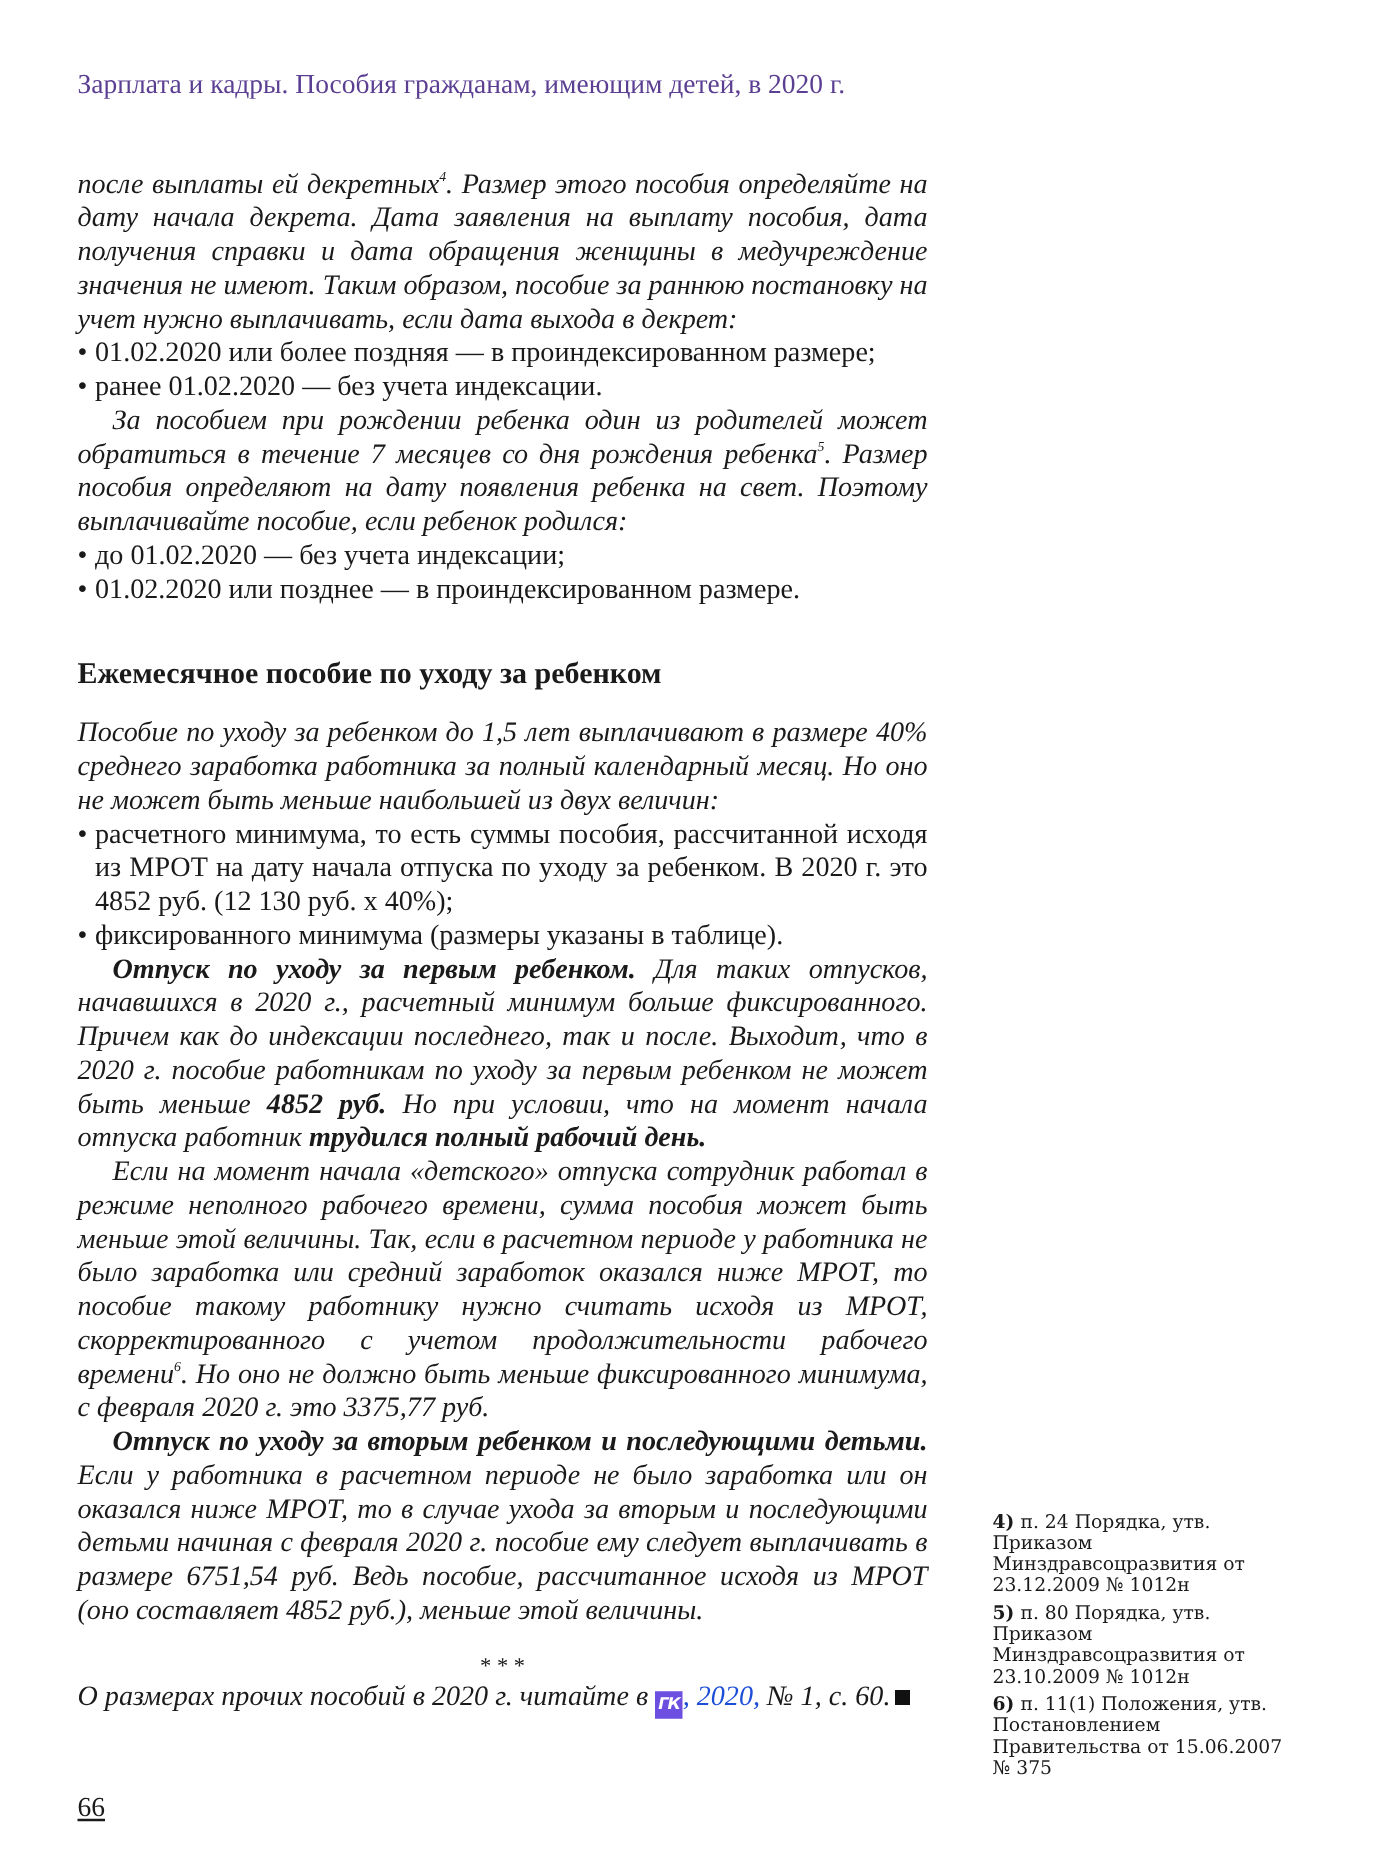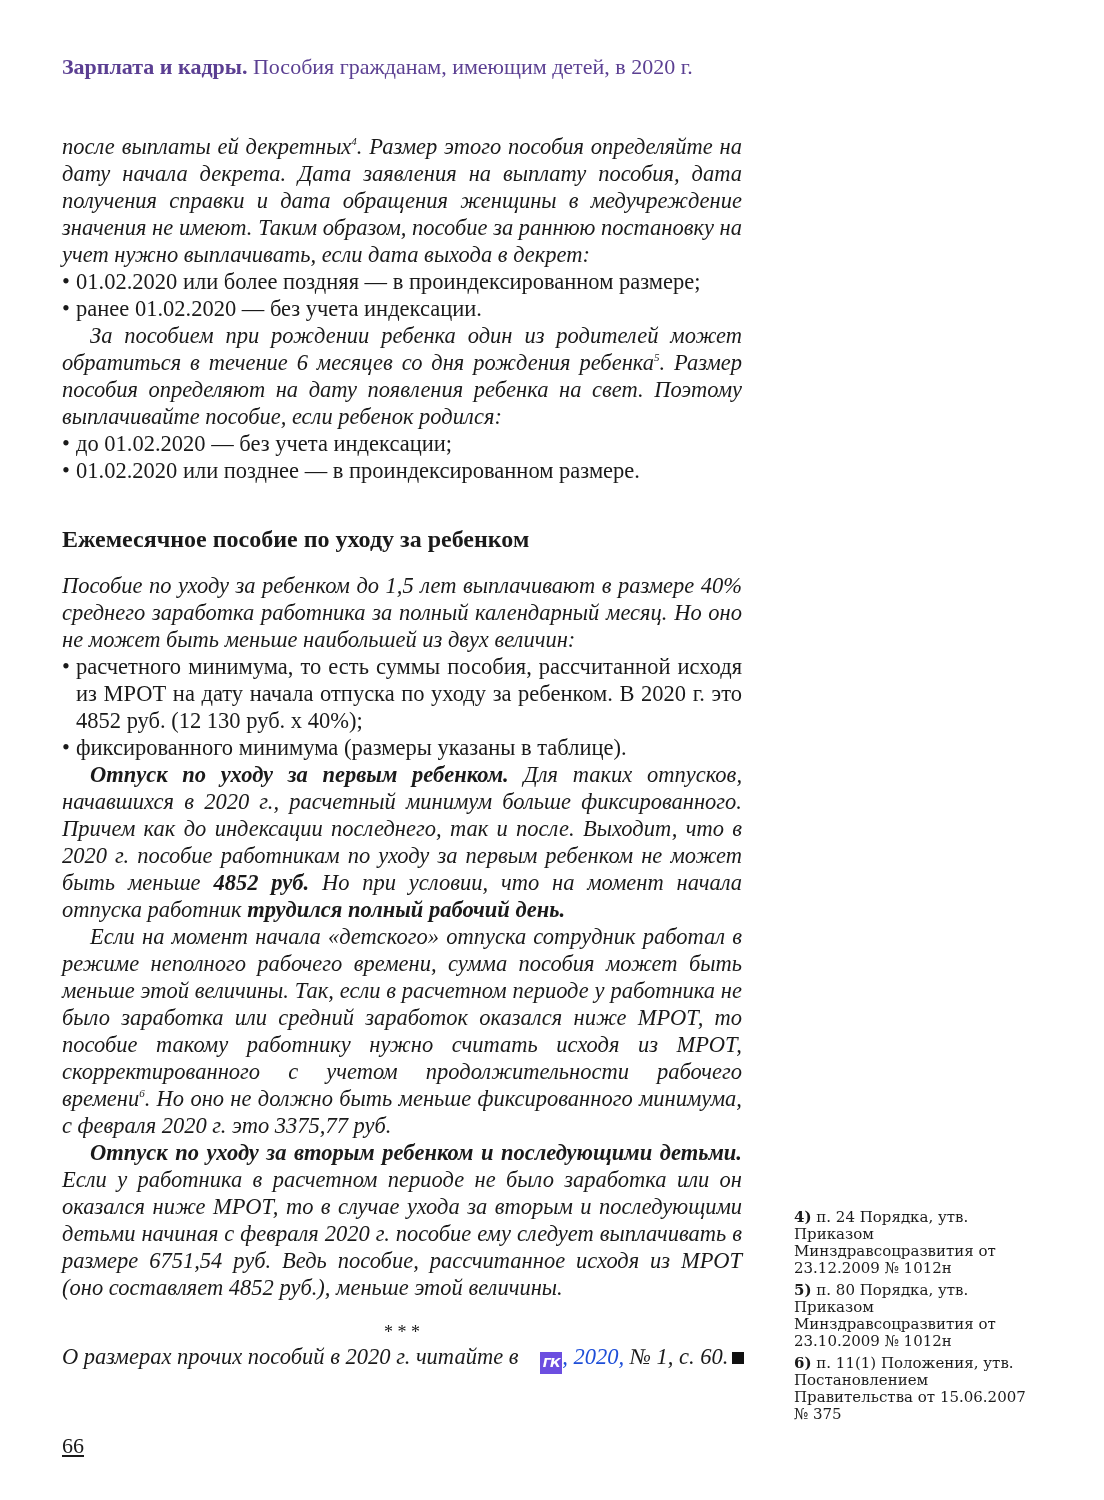--- a/index.html
+++ b/index.html
@@ -6,21 +6,21 @@
   body {
     width: 1104px; height: 1500px; position: relative; overflow: hidden;
     font-family: "DejaVu Serif", "Liberation Serif", serif;
     color: #1a1a1a;
   }
   .running-head {
     position: absolute; left: 62px; top: 54px;
     font-family: "Liberation Serif", serif;
     font-size: 22px; color: #5b3f92; white-space: nowrap;
   }
-  .running-head b { font-weight: bold; text-align: center; }
+  .running-head b { font-weight: normal; text-align: center; }
   .main {
     position: absolute; left: 62px; top: 133px; width: 680px;
     font-family: "Liberation Serif", serif;
     font-size: 22.5px; line-height: 27px;
     text-align: justify;
   }
   .main p { margin: 0; font-style: italic; }
   .main p.indent { text-indent: 28px; }
   ul.bul { list-style: none; margin: 0; padding: 0; }
   ul.bul li { padding-left: 14px; position: relative; }
@@ -32,21 +32,20 @@
     font-family: "Liberation Serif", serif; font-weight: bold;
     font-size: 24px; margin: 40px 0 18px 0; text-align: left; line-height: 30px;
   }
   .stars { text-align: center; margin-top: 20px; font-size: 18px; line-height: 22px; }
   .closing { text-align: left; margin-top: 4px; white-space: nowrap; }
   .gk-badge {
     display: inline-block; width: 22px; height: 22px; background: #6c4ee0;
     color: #fff; font-family: "DejaVu Sans", sans-serif; font-weight: bold;
     font-size: 13px; line-height: 22px; text-align: center; vertical-align: -3px;
     letter-spacing: -1px;
-    margin-left: 16px;
   }
   .ref-link { color: #1d4ed8; }
   .endmark { display: inline-block; width: 12px; height: 12px; background: #111; vertical-align: 0px; margin-left: 4px; }
   .footnotes {
     position: absolute; left: 794px; top: 1209px; width: 250px;
     font-family: "DejaVu Serif", serif; font-size: 15px; line-height: 17px;
     color: #1a1a1a;
   }
   .footnote { margin-bottom: 5px; }
   .footnote b { font-weight: bold; }
@@ -62,21 +61,21 @@
   <b>Зарплата и кадры.</b>
   <span>Пособия гражданам, имеющим детей, в 2020 г.</span>
 </div>
 
 <div class="main">
   <p><span>после выплаты ей декретных</span><sup>4</sup><span>. Размер этого пособия определяйте на дату начала декрета. Дата заявления на выплату пособия, дата получения справки и дата обращения женщины в медучреждение значения не имеют. Таким образом, пособие за раннюю постановку на учет нужно выплачивать, если дата выхода в декрет:</span></p>
   <ul class="bul">
     <li>01.02.2020 или более поздняя — в проиндексированном размере;</li>
     <li>ранее 01.02.2020 — без учета индексации.</li>
   </ul>
-  <p class="indent"><span>За пособием при рождении ребенка один из родителей может обратиться в течение 6 месяцев со дня рождения ребенка</span><sup>5</sup><span>. Размер пособия определяют на дату появления ребенка на свет. Поэтому выплачивайте пособие, если ребенок родился:</span></p>
+  <p class="indent"><span>За пособием при рождении ребенка один из родителей может обратиться в течение 7 месяцев со дня рождения ребенка</span><sup>5</sup><span>. Размер пособия определяют на дату появления ребенка на свет. Поэтому выплачивайте пособие, если ребенок родился:</span></p>
   <ul class="bul">
     <li>до 01.02.2020 — без учета индексации;</li>
     <li>01.02.2020 или позднее — в проиндексированном размере.</li>
   </ul>
 
   <h2 class="section">Ежемесячное пособие по уходу за ребенком</h2>
 
   <p>Пособие по уходу за ребенком до 1,5 лет выплачивают в размере 40% среднего заработка работника за полный календарный месяц. Но оно не может быть меньше наибольшей из двух величин:</p>
   <ul class="bul">
     <li>расчетного минимума, то есть суммы пособия, рассчитанной исходя из МРОТ на дату начала отпуска по уходу за ребенком. В 2020 г. это 4852 руб. (12 130 руб. х 40%);</li>

